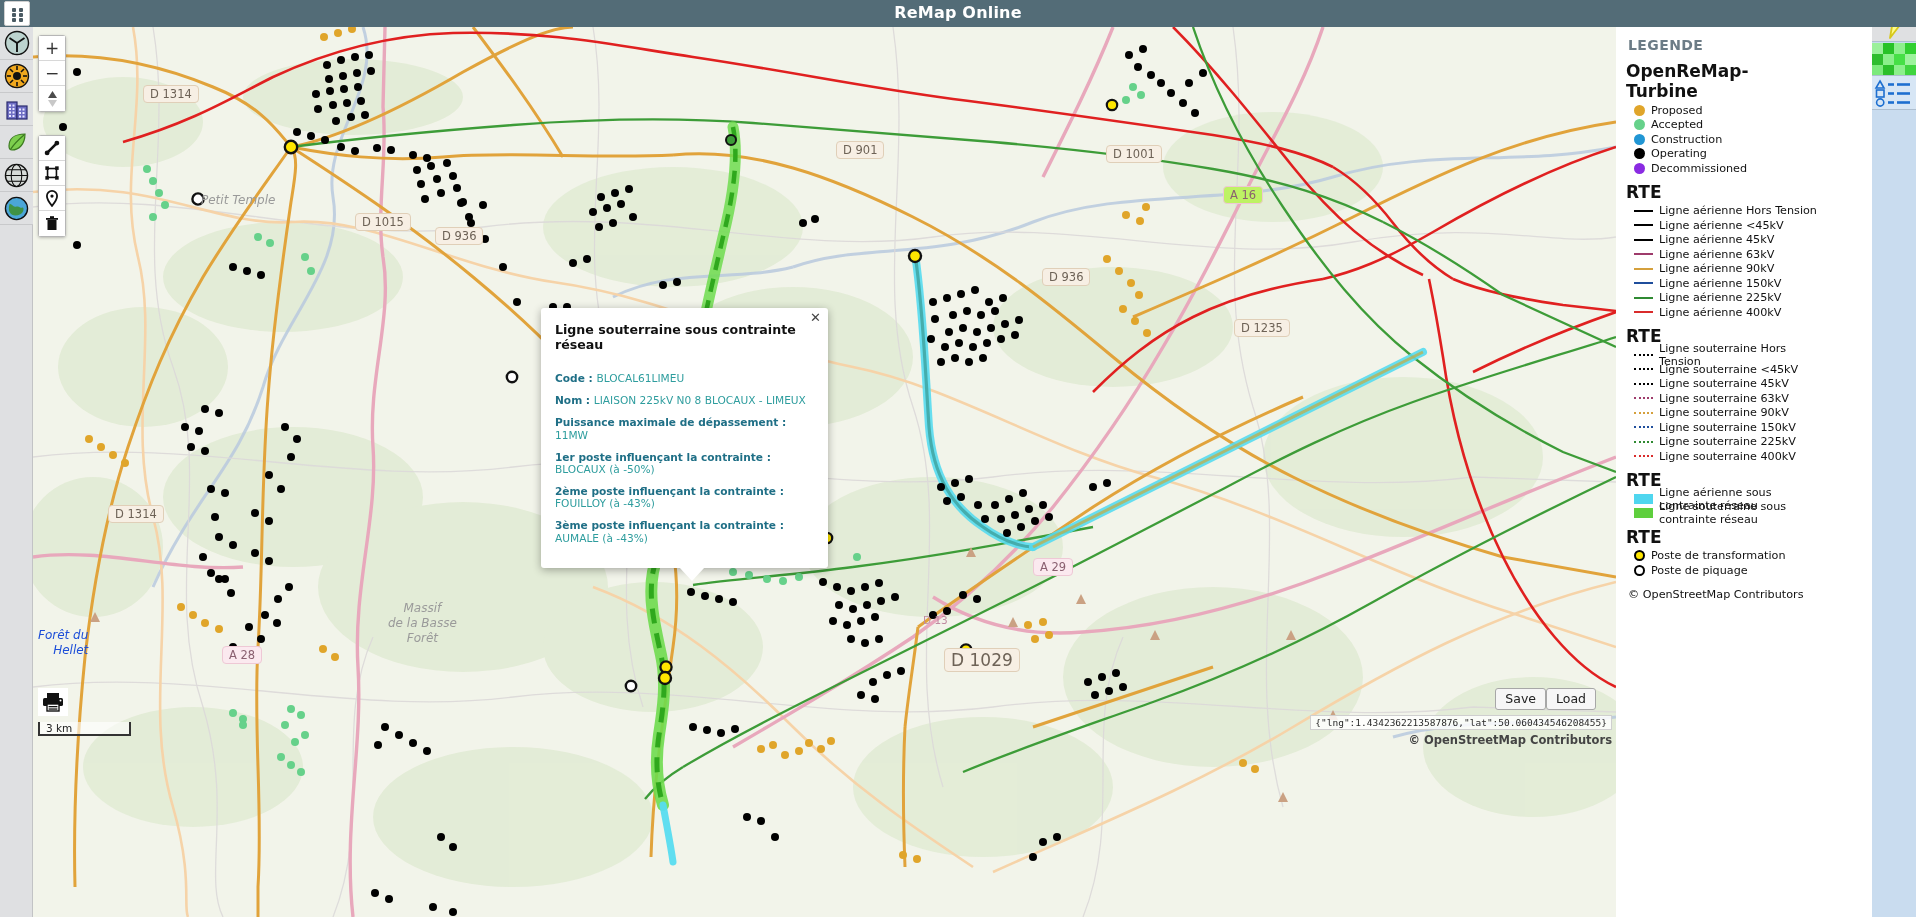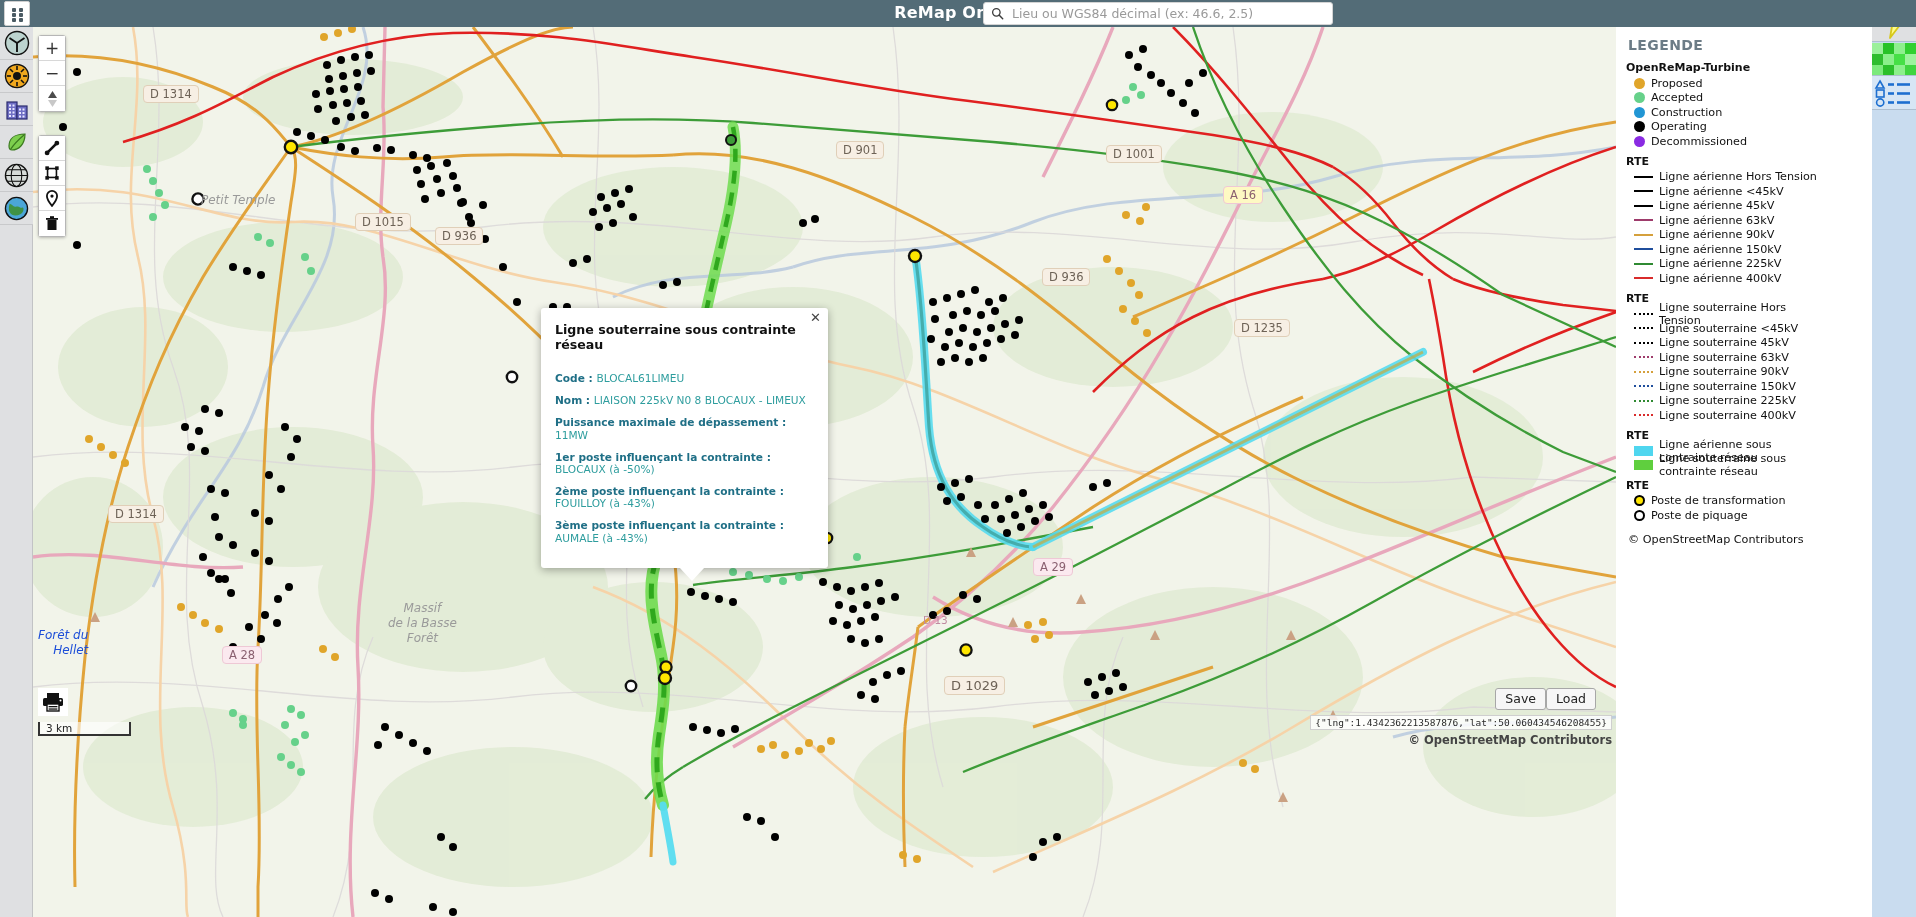--- a/index.html
+++ b/index.html
@@ -138,21 +138,21 @@
   .prow b { color:#1f6f86; font-weight:bold; }
   .prow .pv { color:#2e9d9e; font-weight:normal; }
 
   
   #legend {
     position:absolute; left:1616px; top:27px; width:206px; height:890px;
     background:#ffffff; overflow:hidden; z-index:45;
     padding: 8px 0 0 10px;
   }
   #legend-title { color:#6c7c86; font-size:14px; font-weight:bold; letter-spacing:.4px; margin:2px 0 8px 2px; }
-  .lg-group-title { font-size:11px; font-weight:bold; color:#111; margin:6px 16px 2px 0; }
+  .lg-group-title { font-size:17px; font-weight:bold; color:#111; margin:6px 16px 2px 0; }
   .lg-item { display:flex; align-items:center; height:14.5px; font-size:11.2px; color:#111; padding-left:8px; }
   .lg-item .lbl { margin-left:6px; }
   .dot { width:11px; height:11px; border-radius:50%; display:inline-block; flex:0 0 auto; }
   .lineswatch { width:19px; height:0; border-top:2.4px solid #000; display:inline-block; flex:0 0 auto; }
   .dashswatch { width:19px; height:0; border-top:2.6px dotted #000; display:inline-block; flex:0 0 auto; }
   .boxswatch { width:19px; height:10px; display:inline-block; flex:0 0 auto; }
   .ringswatch { width:11px; height:11px; border-radius:50%; border:2.4px solid #000; display:inline-block; flex:0 0 auto; box-sizing:border-box; }
   #osm-legend-credit { font-size:11.2px; color:#111; margin-top:10px; padding-left:2px; }
 
   
@@ -179,29 +179,20 @@
   <div id="topbar">
     <div id="grid-menu-btn">
       <div class="g" style="left:7px;top:6px"></div>
         <div class="g" style="left:14px;top:6px"></div>
       <div class="g" style="left:7px;top:11px"></div>
         <div class="g" style="left:14px;top:11px"></div>
       <div class="g" style="left:7px;top:16px"></div>
         <div class="g" style="left:14px;top:16px"></div>
     </div>
     <div id="topbar-title">ReMap Online</div>
-    <div id="searchwrap">
-      <span id="search-icon">
-        <svg width="13" height="13" viewBox="0 0 16 16">
-            <circle cx="6.6" cy="6.6" r="4.6" fill="none" stroke="#3b3b3b" stroke-width="1.6"></circle>
-            <line x1="10.2" y1="10.2" x2="14.4" y2="14.4" stroke="#3b3b3b" stroke-width="1.8" stroke-linecap="round"></line>
-          </svg>
-      </span>
-      <input id="search-input" type="text" placeholder="Lieu ou WGS84 décimal (ex: 46.6, 2.5)" style="">
-    </div>
   </div>
 
   <div id="left-rail">
     <div class="rail-btn">
       <svg width="26" height="26" viewBox="0 0 26 26">
         <circle cx="13" cy="13" r="11.5" fill="#bcd3cf" stroke="#111" stroke-width="1.4"></circle>
         <line x1="13" y1="13" x2="13" y2="22" stroke="#111" stroke-width="1.9"></line>
         <line x1="13" y1="13" x2="5.5" y2="8" stroke="#111" stroke-width="1.9"></line>
         <line x1="13" y1="13" x2="20.5" y2="8" stroke="#111" stroke-width="1.9"></line>
       </svg>
@@ -731,24 +722,24 @@
 
     <div id="map-labels" style="position:absolute;left:0;top:0;width:1583px;height:890px;pointer-events:none;">
         <div style="position: absolute; left: 110px; top: 58px; white-space: pre; background: rgb(247, 239, 228); border: 1px solid rgb(224, 207, 184); border-radius: 4px; padding: 1px 6px; font-size: 11.5px; color: rgb(109, 98, 86);">D 1314</div>
         <div style="position: absolute; left: 75px; top: 478px; white-space: pre; background: rgb(247, 239, 228); border: 1px solid rgb(224, 207, 184); border-radius: 4px; padding: 1px 6px; font-size: 11.5px; color: rgb(109, 98, 86);">D 1314</div>
         <div style="position: absolute; left: 322px; top: 186px; white-space: pre; background: rgb(247, 239, 228); border: 1px solid rgb(224, 207, 184); border-radius: 4px; padding: 1px 6px; font-size: 11.5px; color: rgb(109, 98, 86);">D 1015</div>
         <div style="position: absolute; left: 402px; top: 200px; white-space: pre; background: rgb(247, 239, 228); border: 1px solid rgb(224, 207, 184); border-radius: 4px; padding: 1px 6px; font-size: 11.5px; color: rgb(109, 98, 86);">D 936</div>
         <div style="position: absolute; left: 803px; top: 114px; white-space: pre; background: rgb(247, 239, 228); border: 1px solid rgb(224, 207, 184); border-radius: 4px; padding: 1px 6px; font-size: 11.5px; color: rgb(109, 98, 86);">D 901</div>
         <div style="position: absolute; left: 1053px; top: 118px; white-space: pre; background: rgb(247, 239, 228); border: 1px solid rgb(224, 207, 184); border-radius: 4px; padding: 1px 6px; font-size: 11.5px; color: rgb(109, 98, 86); margin-left: 20px;">D 1001</div>
         <div style="position: absolute; left: 1009px; top: 241px; white-space: pre; background: rgb(247, 239, 228); border: 1px solid rgb(224, 207, 184); border-radius: 4px; padding: 1px 6px; font-size: 11.5px; color: rgb(109, 98, 86);">D 936</div>
         <div style="position: absolute; left: 1201px; top: 292px; white-space: pre; background: rgb(247, 239, 228); border: 1px solid rgb(224, 207, 184); border-radius: 4px; padding: 1px 6px; font-size: 11.5px; color: rgb(109, 98, 86);">D 1235</div>
-        <div style="position: absolute; left: 1190px; top: 159px; white-space: pre; background: #fef9c3; border: 1px solid rgb(238, 200, 213); border-radius: 4px; padding: 1px 6px; font-size: 11.5px; color: rgb(138, 96, 112);">A 16</div>
+        <div style="position: absolute; left: 1190px; top: 159px; white-space: pre; background: #bef264; border: 1px solid rgb(238, 200, 213); border-radius: 4px; padding: 1px 6px; font-size: 11.5px; color: rgb(138, 96, 112);">A 16</div>
         <div style="position: absolute; left: 1000px; top: 531px; white-space: pre; background: rgb(251, 233, 239); border: 1px solid rgb(238, 200, 213); border-radius: 4px; padding: 1px 6px; font-size: 11.5px; color: rgb(138, 96, 112);">A 29</div>
         <div style="position: absolute; left: 189px; top: 619px; white-space: pre; background: rgb(251, 233, 239); border: 1px solid rgb(238, 200, 213); border-radius: 4px; padding: 1px 6px; font-size: 11.5px; color: rgb(138, 96, 112);">A 28</div>
-        <div style="position: absolute; left: 911px; top: 649px; white-space: pre; background: rgb(247, 239, 228); border: 1px solid rgb(224, 207, 184); border-radius: 4px; padding: 1px 6px; font-size: 13px; color: rgb(109, 98, 86);">D 1029</div>
+        <div style="position: absolute; left: 911px; top: 621px; white-space: pre; background: rgb(247, 239, 228); border: 1px solid rgb(224, 207, 184); border-radius: 4px; padding: 1px 6px; font-size: 17px; color: rgb(109, 98, 86);">D 1029</div>
         <div style="position: absolute; left: 890px; top: 587px; white-space: pre; font-size: 10.5px; color: rgb(192, 138, 160); ">D 13</div>
         <div style="position: absolute; left: 168px; top: 166px; white-space: pre; font-size: 12px; color: rgb(154, 154, 154); font-style: italic; line-height: 1.25; text-align: center;">Petit Temple</div>
         <div style="position: absolute; left: 5px; top: 601px; white-space: pre; font-size: 12px; color: #1d4ed8; font-style: italic; line-height: 1.25; text-align: right;">Forêt du
 Hellet</div>
         <div style="position: absolute; left: 355px; top: 574px; white-space: pre; font-size: 12px; color: rgb(154, 154, 154); font-style: italic; line-height: 1.25; text-align: center;">Massif
 de la Basse
 Forêt</div>
       </div>
 
     <div id="map-controls">

